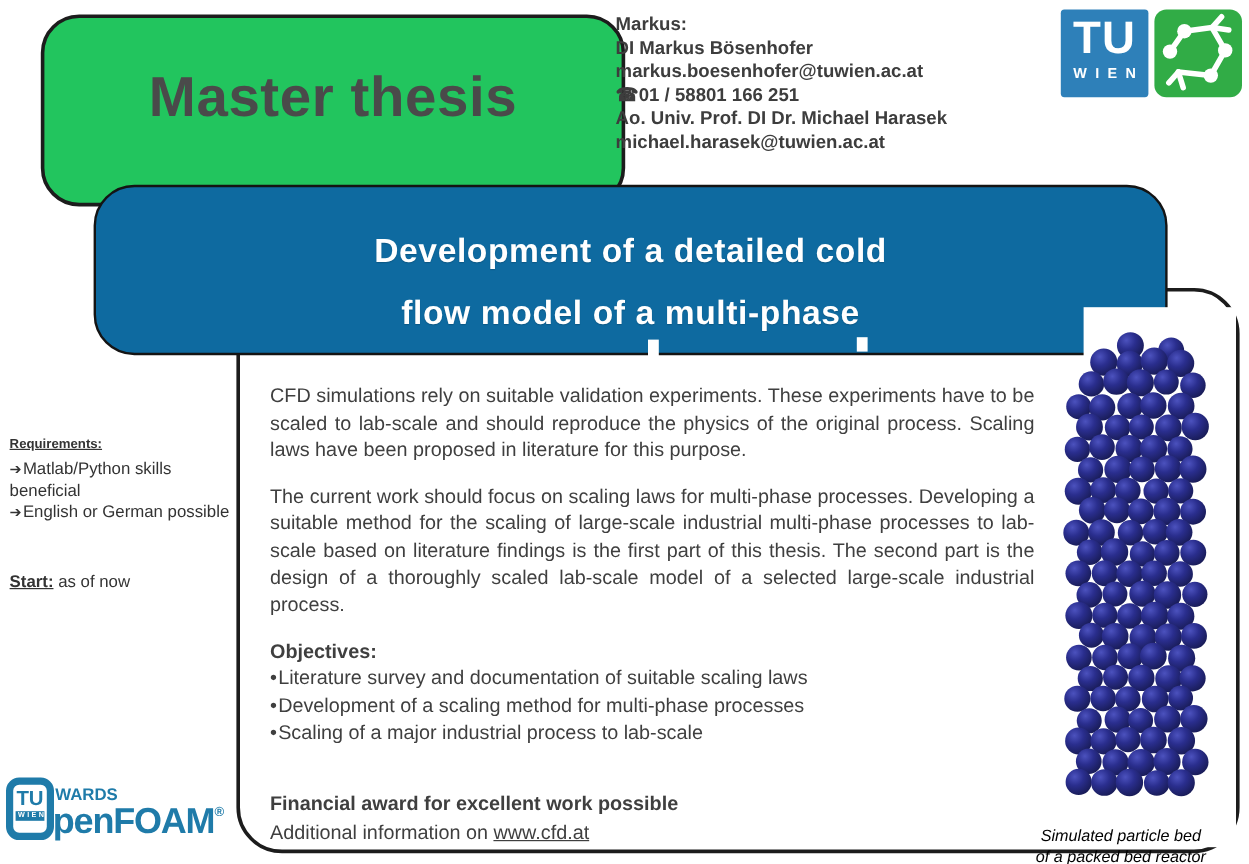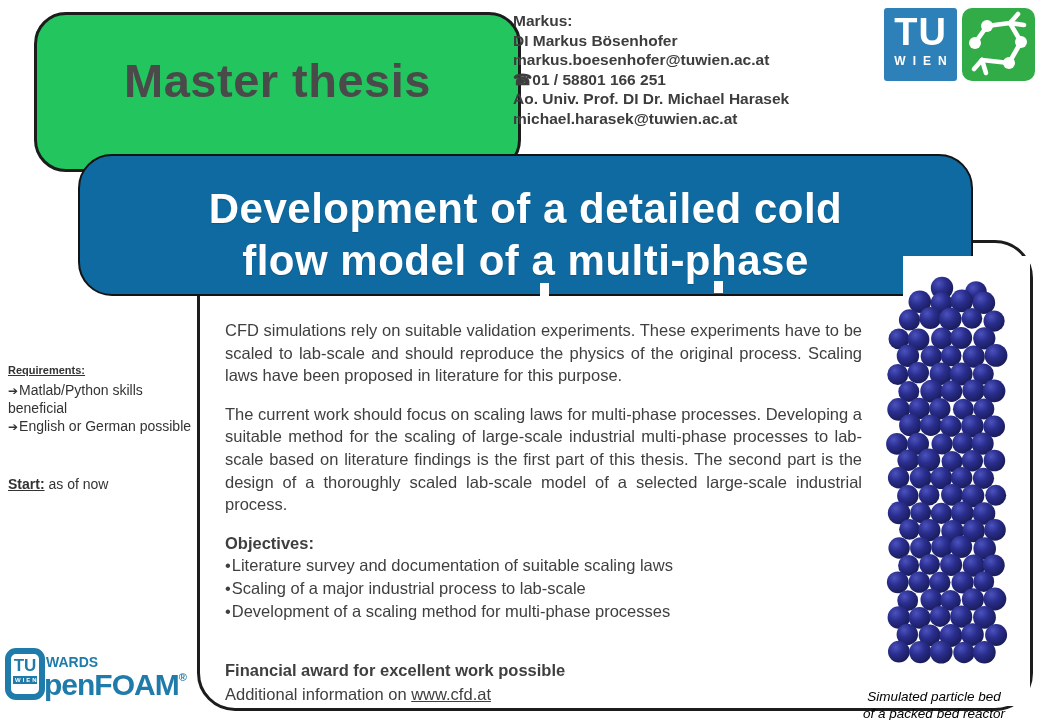--- a/index.html
+++ b/index.html
@@ -38,21 +38,21 @@
     background:#31ac46; border-radius:10px; z-index:1;
   }
 
   
   .banner {
     position:absolute; left:78px; top:154px; width:895px; height:142px;
     background:#0e6aa0; border:2px solid #141414; border-radius:34px; z-index:2;
     text-align:center; padding-top:27px;
   }
   .banner .line {
-    color:#ffffff; font-weight:bold; font-size:42px; line-height:52px; letter-spacing:0.5px;
+    color:#ffffff; font-weight:bold; font-size:28px; line-height:52px; letter-spacing:0.5px;
     text-shadow:0 1px 1px rgba(0,0,0,0.18);
   }
   .notch { position:absolute; background:#ffffff; z-index:3; }
   .notch.n1 { left:460px; bottom:-4px; width:9px; height:15px; }
   .notch.n2 { left:634px; bottom:1px;  width:9px; height:12px; }
 
   
   .main-box {
     position:absolute; left:197px; top:240px; width:836px; height:471px;
     background:#fff; border:3px solid #1c1c1c; border-radius:38px; z-index:0;
@@ -167,22 +167,22 @@
     <span>as of now</span>
   </div>
 </div>
 
 <div class="content">
   <p class="just">CFD simulations rely on suitable validation experiments. These experiments have to be scaled to lab-scale and should reproduce the physics of the original process. Scaling laws have been proposed in literature for this purpose.</p>
   <p class="just">The current work should focus on scaling laws for multi-phase processes. Developing a suitable method for the scaling of large-scale industrial multi-phase processes to lab-scale based on literature findings is the first part of this thesis. The second part is the design of a thoroughly scaled lab-scale model of a selected large-scale industrial process.</p>
   <div class="objectives-label">Objectives:</div>
   <ul class="objectives">
     <li><span class="b">•</span><span>Literature survey and documentation of suitable scaling laws</span></li>
+    <li><span class="b">•</span><span>Development of a scaling method for multi-phase processes</span></li>
     <li><span class="b">•</span><span>Scaling of a major industrial process to lab-scale</span></li>
-    <li><span class="b">•</span><span>Development of a scaling method for multi-phase processes</span></li>
   </ul>
   <div class="award">Financial award for excellent work possible</div>
   <div class="info">
     <span>Additional information on </span><a href="#">www.cfd.at</a>
   </div>
 </div>
 
 <div class="figure-panel"></div>
 <svg class="spheres" id="spheres" viewBox="0 0 150 410">
   <defs>

